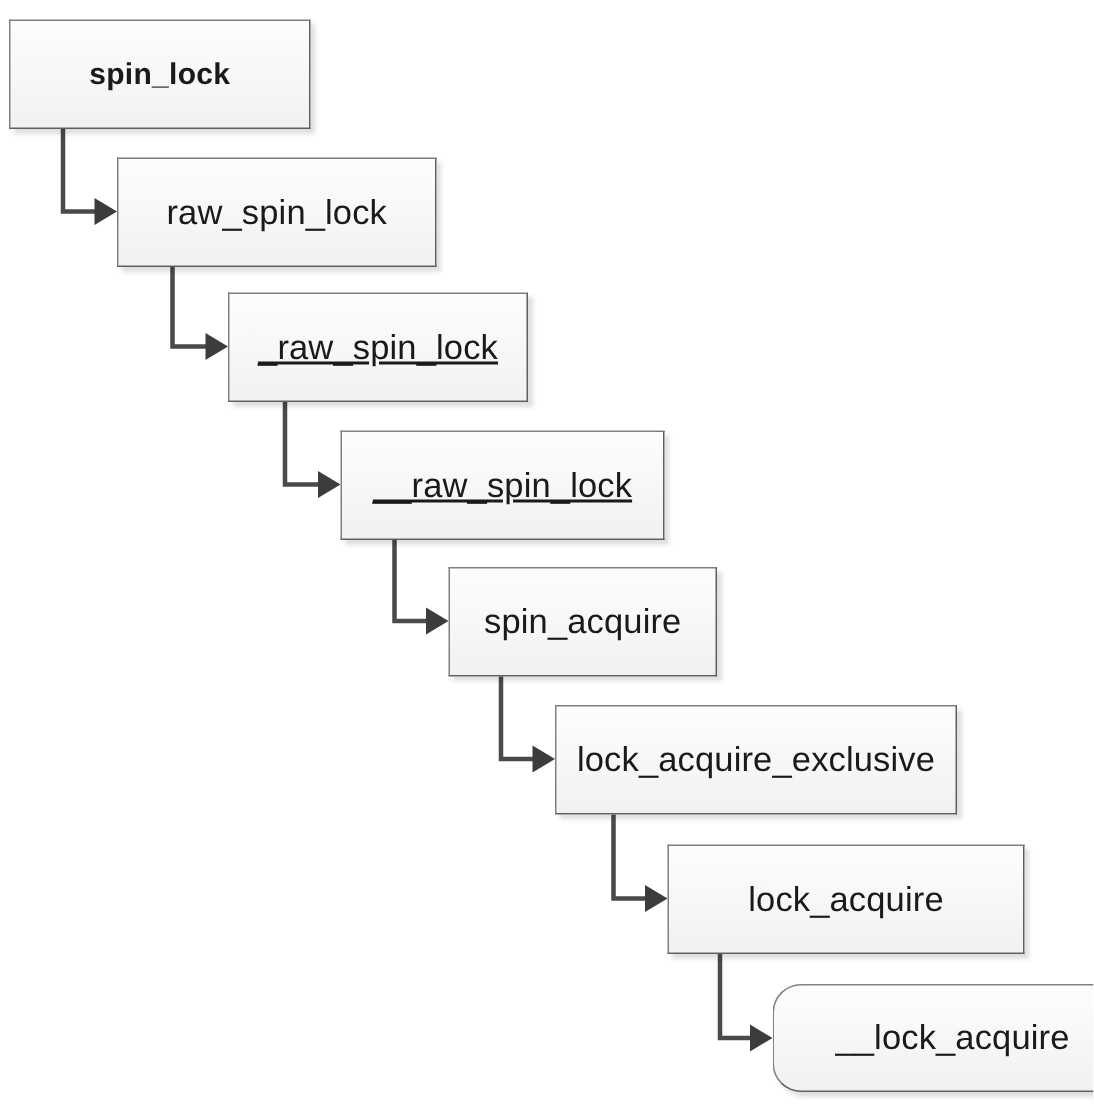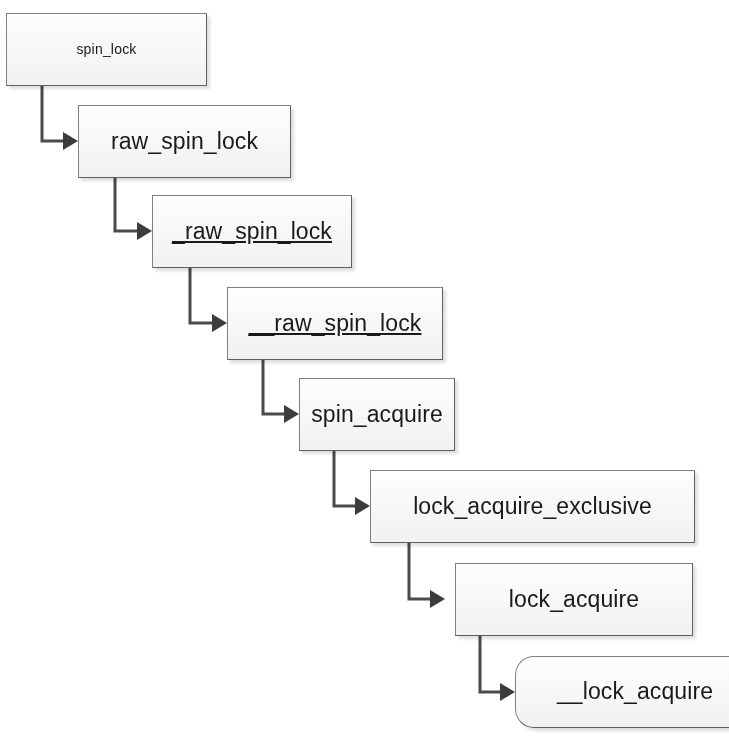--- a/index.html
+++ b/index.html
@@ -32,22 +32,22 @@
     color: #1a1a1a;
     line-height: 1.1;
     white-space: nowrap;
     user-select: none;
   }
   .node-label {
     display: block;
     text-align: center;
   }
   .node.root .node-label {
-    font-weight: normal;
-    font-size: 14px;
+    font-weight: bold;
+    font-size: 20px;
     letter-spacing: 0.2px;
   }
   .node.step .node-label {
     font-weight: normal;
     font-size: 23px;
     letter-spacing: 0.1px;
     text-align: right;
   }
   #edges {
     position: absolute;
@@ -108,26 +108,26 @@
       </div>
       <div class="node step" style="left: 78px; top: 105px; width: 213px; height: 73px;">
         <span class="node-label">raw_spin_lock</span>
       </div>
       <div class="node step" style="left: 152px; top: 195px; width: 200px; height: 73px; text-decoration: underline;">
         <span class="node-label">_raw_spin_lock</span>
       </div>
       <div class="node step" style="left: 227px; top: 287px; width: 216px; height: 73px; text-decoration: underline;">
         <span class="node-label">__raw_spin_lock</span>
       </div>
-      <div class="node step" style="left: 299px; top: 378px; width: 156px; height: 73px;">
+      <div class="node step" style="left: 299px; top: 378px; width: 179px; height: 73px;">
         <span class="node-label">spin_acquire</span>
       </div>
-      <div class="node step" style="left: 370px; top: 470px; width: 325px; height: 73px;">
+      <div class="node step" style="left: 370px; top: 470px; width: 268px; height: 73px;">
         <span class="node-label">lock_acquire_exclusive</span>
       </div>
-      <div class="node step" style="left: 455px; top: 563px; width: 238px; height: 73px;">
+      <div class="node step" style="left: 445px; top: 563px; width: 238px; height: 73px;">
         <span class="node-label">lock_acquire</span>
       </div>
       <div class="node step" style="left: 515px; top: 656px; width: 240px; height: 72px; border-radius: 19px;">
         <span class="node-label">__lock_acquire</span>
       </div>
     </div>
 </div>
 
 </body></html>

